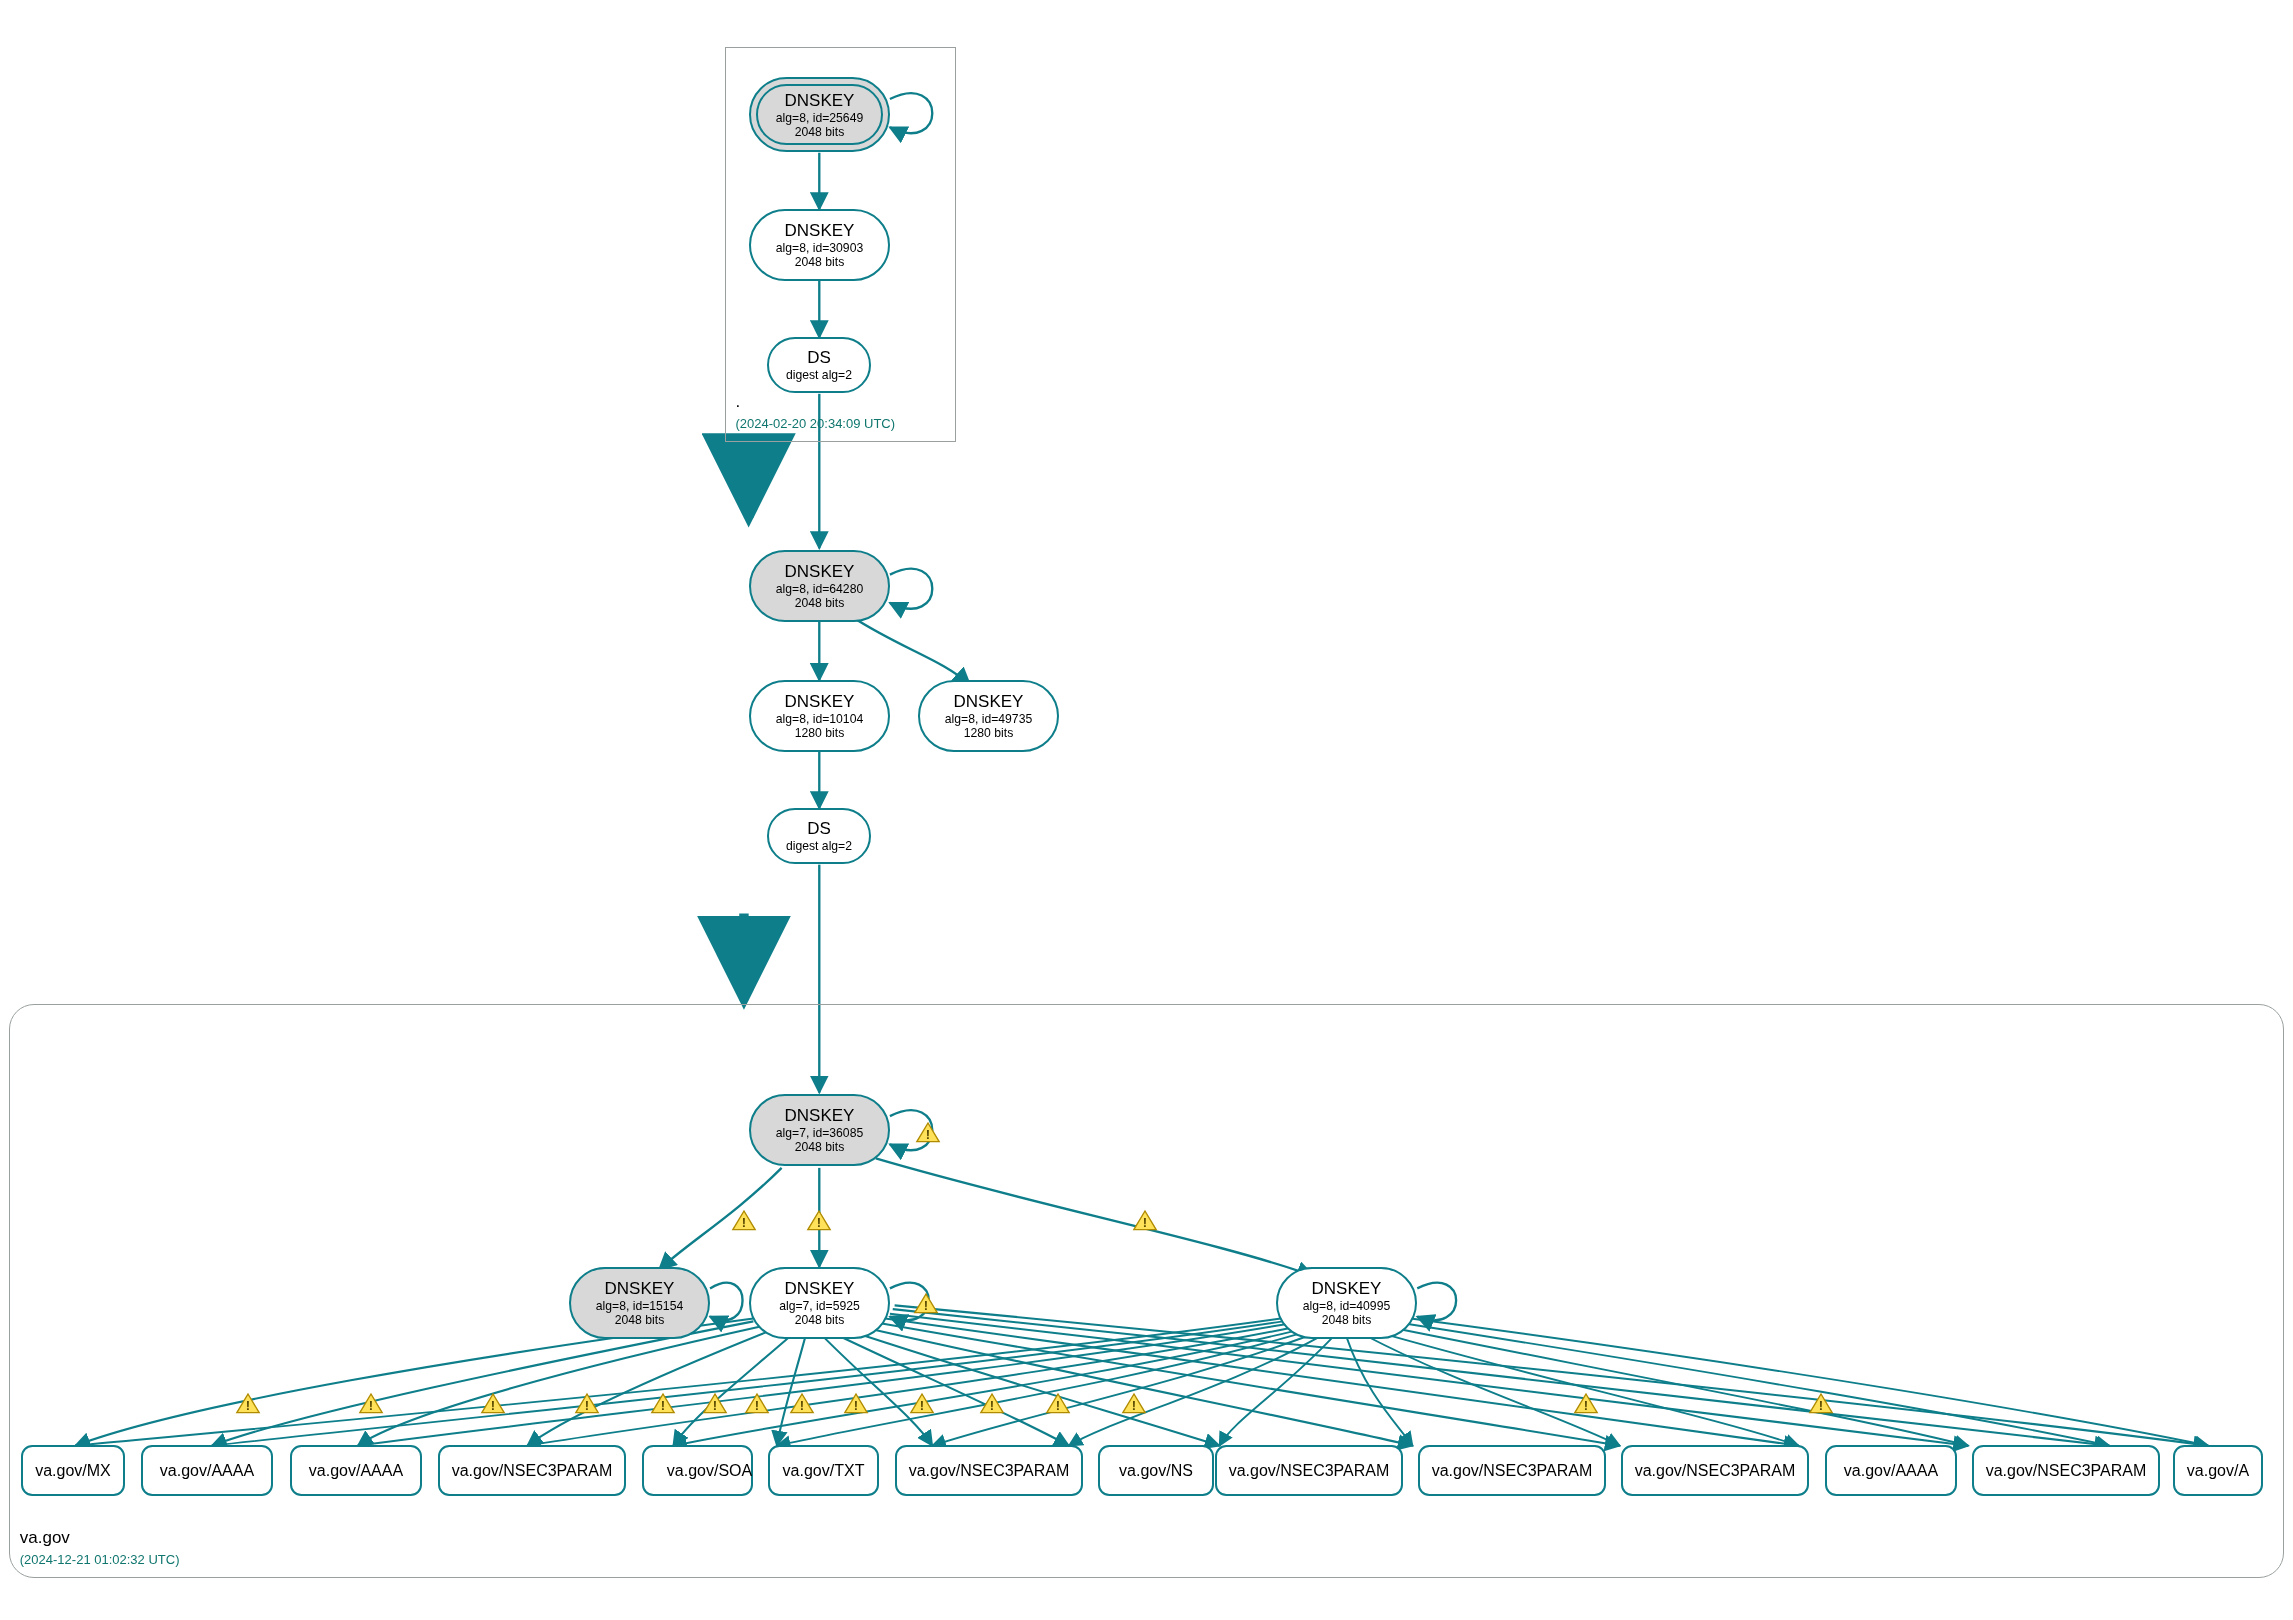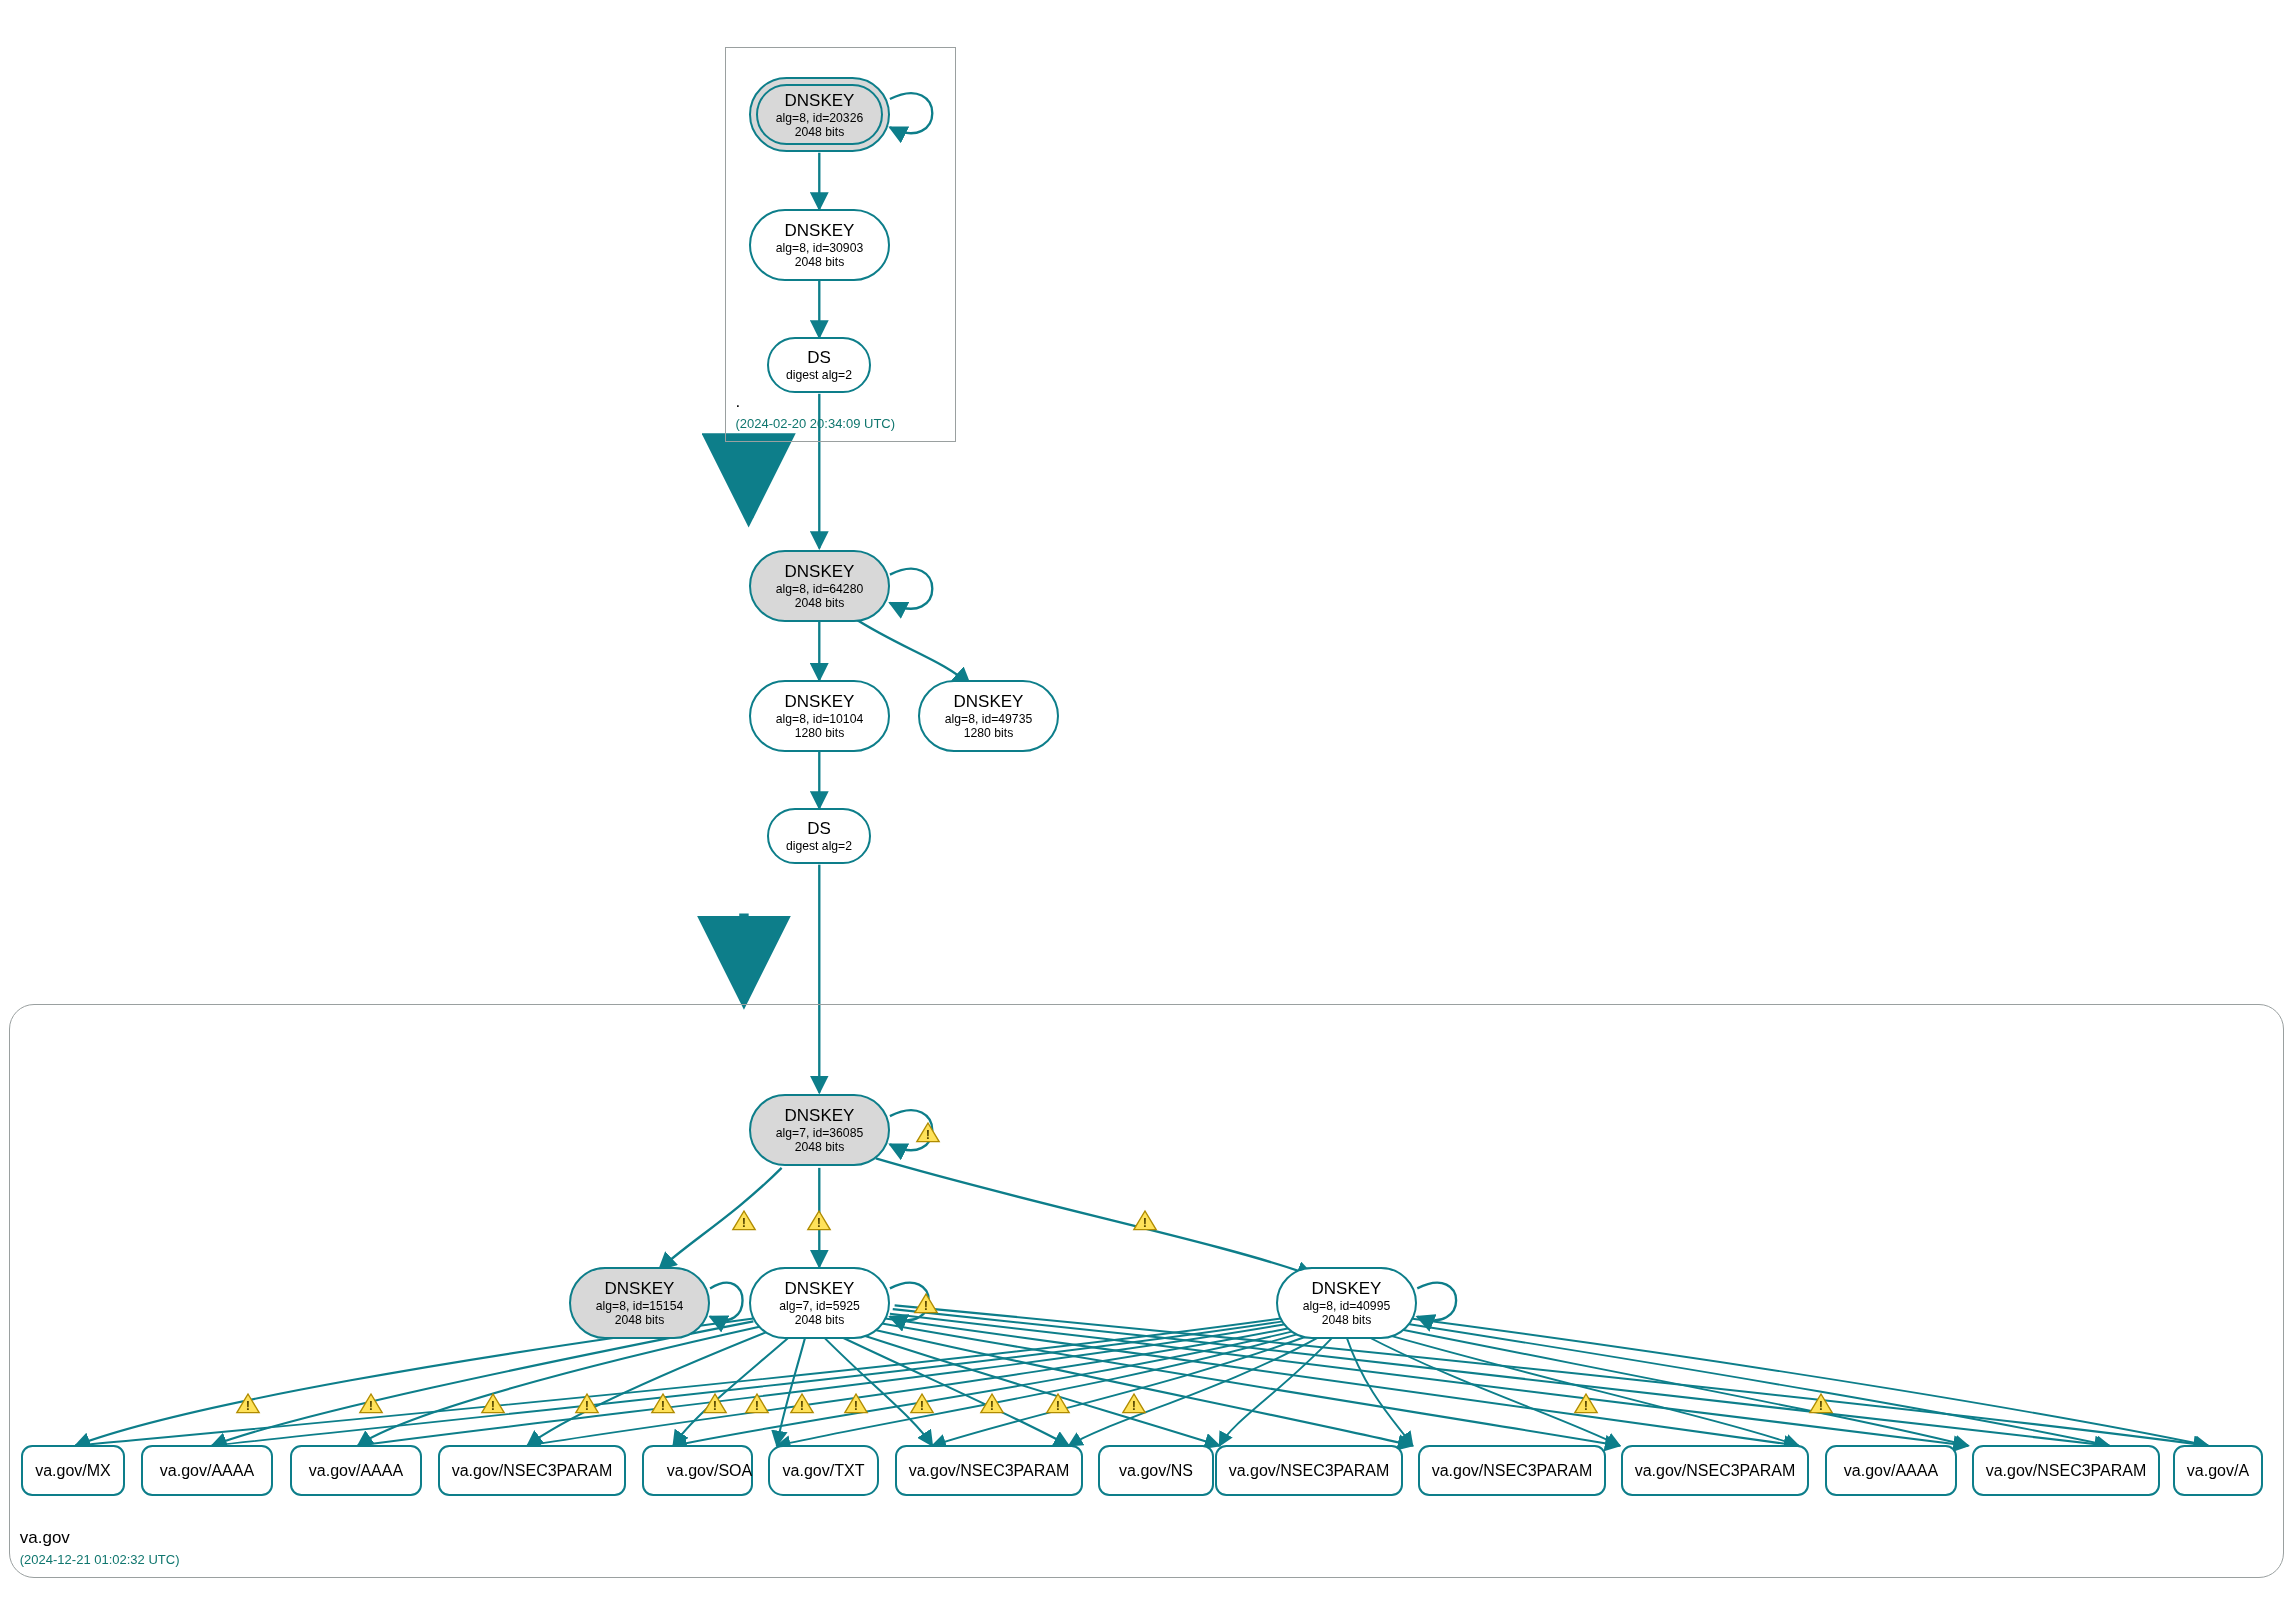--- a/index.html
+++ b/index.html
@@ -163,21 +163,21 @@
   </div>
   <div class="zone" data-name="zone-vagov" style="left:9.4px; top:1004px; width:2275px; height:574px;border-radius:25px;">
     <div class="zone-label" data-name="zone-vagov-label">
       <span data-name="zone-vagov-name">va.gov</span><br>
       <span class="zone-time" data-name="zone-vagov-time">(2024-12-21 01:02:32 UTC)</span>
     </div>
   </div>
 
   <div class="node filled double" data-name="node-root-ksk" style="left:749px; top:77px; width:141px; height:75px;">
     <div class="title" data-name="node-root-ksk-title">DNSKEY</div>
-    <div class="sub" data-name="node-root-ksk-sub1">alg=8, id=20326</div>
+    <div class="sub" data-name="node-root-ksk-sub1">alg=8, id=25649</div>
     <div class="sub" data-name="node-root-ksk-sub2">2048 bits</div>
   </div>
   <div class="node" data-name="node-root-zsk" style="left:749px; top:209px; width:141px; height:72px;">
     <div class="title" data-name="node-root-zsk-title">DNSKEY</div>
     <div class="sub" data-name="node-root-zsk-sub1">alg=8, id=30903</div>
     <div class="sub" data-name="node-root-zsk-sub2">2048 bits</div>
   </div>
   <div class="node" data-name="node-root-ds" style="left:767px; top:337px; width:104px; height:56px;">
     <div class="title" data-name="node-root-ds-title">DS</div>
     <div class="sub" data-name="node-root-ds-sub1">digest alg=2</div>
@@ -242,21 +242,21 @@
   <style>
     .rr[data-name="rr-a-1"]{ left:2087px !important; width:85px; }
     
     .rr[data-name="rr-nsec3-6"]{ left:1883px !important; }
     .rr[data-name="rr-aaaa-3"]{ left:1737px !important; }
     .rr[data-name="rr-nsec3-5"]{ left:1533px !important; }
     .rr[data-name="rr-nsec3-4"]{ left:1328px !important; }
     .rr[data-name="rr-nsec3-3"]{ left:1125px !important; }
     .rr[data-name="rr-ns"]{ left:1009px !important; }
     .rr[data-name="rr-nsec3-2"]{ left:808px !important; }
-    .rr[data-name="rr-txt"]{ left:686px !important;border-radius:15px; }
+    .rr[data-name="rr-txt"]{ left:686px !important; }
     .rr[data-name="rr-soa"]{ left:563px !important; }
     .rr[data-name="rr-nsec3-1"]{ left:363px !important; }
     .rr[data-name="rr-aaaa-2"]{ left:220px !important; }
     .rr[data-name="rr-aaaa-1"]{ left:77px !important; }
     .rr[data-name="rr-mx"]{ left:23.5px !important; width:47px; display:none; }
     
     .rr[data-name="rr-mx"]{ display:flex; left:21px !important; width:104px; }
     .rr[data-name="rr-aaaa-1"]{ left:141px !important; }
     .rr[data-name="rr-aaaa-2"]{ left:290px !important; }
     .rr[data-name="rr-nsec3-1"]{ left:438px !important; }

